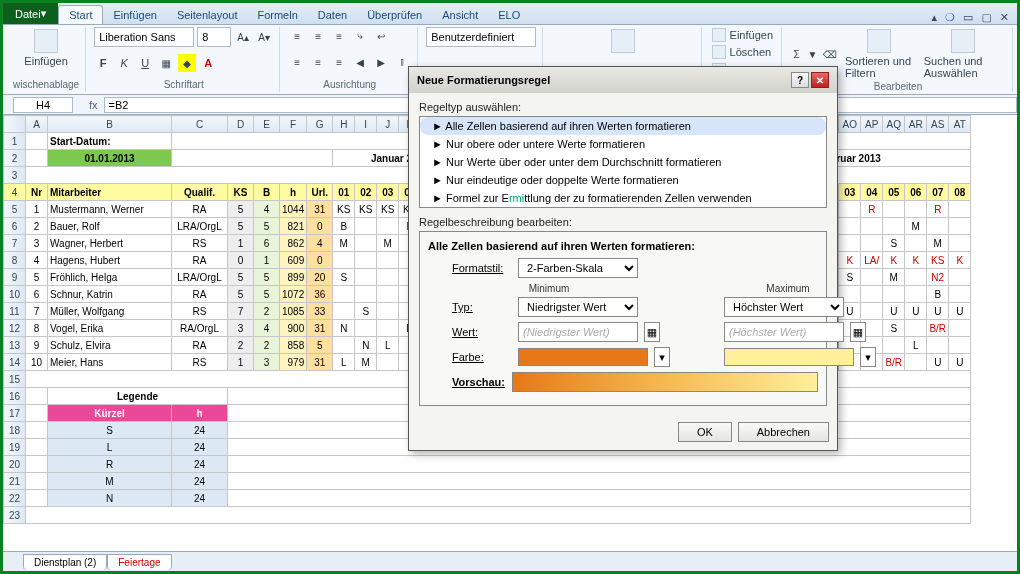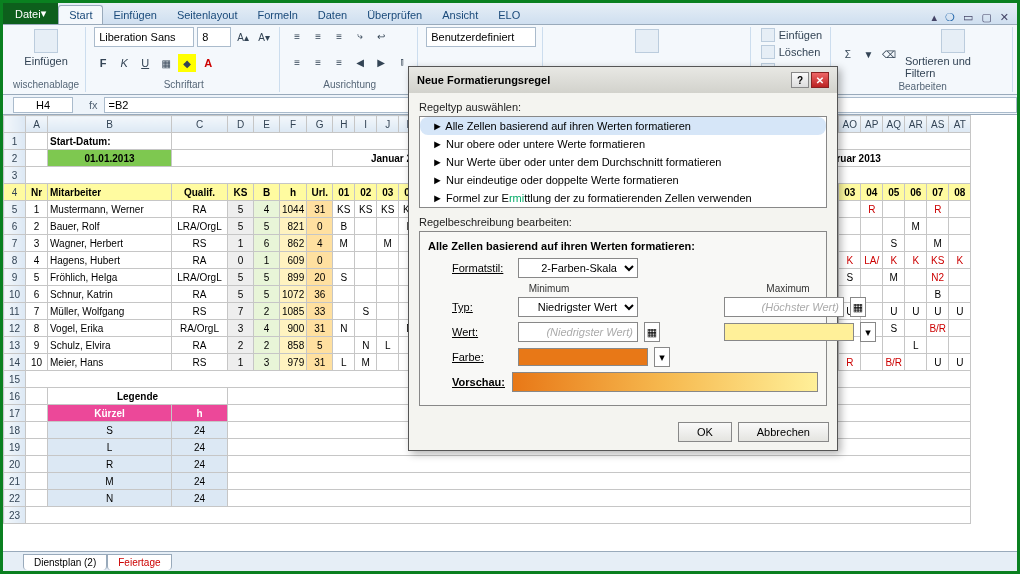--- a/index.html
+++ b/index.html
@@ -66,21 +66,21 @@
 .dlglabel { font-size: 11px; margin-bottom: 3px; color: #222; }
 .rulelist { border: 1px solid #888; background: #fff; margin-bottom: 8px; }
 .ruleitem { padding: 3px 12px; font-size: 11px; cursor: pointer; border-radius: 8px; }
 .ruleitem:first-child { background: #d6e6f8; }
 .cursor-here { color: #0a6; }
 .descbox { border: 1px solid #888; background: #f8f8f6; padding: 8px; }
 .descbox .hdr { font-weight: bold; margin-bottom: 6px; }
 .frow { display: flex; align-items: center; gap: 6px; margin-bottom: 5px; margin-left: 24px; }
 .frow label { width: 60px; text-decoration: underline; }
 .fsel { border: 1px solid #888; background: #fff; padding: 2px 4px; height: 20px; }
-.fsel.med { width: 120px; text-align: right; }
+.fsel.med { width: 120px; }
 .fsel.sm { width: 16px; padding: 0; }
 .colorswatch { width: 130px; height: 18px; border: 1px solid #888; }
 .preview { width: 340px; height: 20px; border: 1px solid #888; background: linear-gradient(90deg,#e87817,#f6b94f,#fff099); }
 .dlgbtns { display: flex; justify-content: flex-end; gap: 6px; padding: 8px; }
 .dlgbtns button { padding: 3px 18px; border: 1px solid #888; background: linear-gradient(#fafafa,#e4e4e0); font-size: 11px; }
 .twocol { display: flex; gap: 30px; }
 .twocol > div { flex: 1; }
 .subhdr { font-size: 10px; color: #333; margin-bottom: 3px; text-align: center; }
 .disabled-text { color: #aaa; font-style: italic; }
 </style>
@@ -192,20 +192,24 @@
       <div class="ribgroup-label">Zellen</div>
     </div>
     <div class="ribgroup">
       <div class="ribrow">
         <span class="ribbtn">Σ</span>
         <span class="ribbtn">▼</span>
         <span class="ribbtn">⌫</span>
         <div class="bigbtn">
             <div class="ic"></div>
             <span>Sortieren und Filtern</span>
+          </div>
+        <div class="bigbtn">
+            <div class="ic"></div>
+            <span>Suchen und Auswählen</span>
           </div>
       </div>
       <div class="ribgroup-label">Bearbeiten</div>
     </div>
   </div>
 
   <div class="fbar">
     <div class="namebox">H4</div>
     <span class="fx">fx</span>
     <div class="finput">=B2</div>
@@ -693,20 +697,23 @@
             </div>
           <div class="frow">
               <label>Farbe:</label>
               <div class="colorswatch" style="background:#e87817"></div>
               <button class="fsel sm">▾</button>
             </div>
         </div>
         <div>
           <div class="subhdr">Maximum</div>
           <div class="frow">
+              <select class="fsel med"><option>Höchster Wert</option></select>
+            </div>
+          <div class="frow">
               <input class="fsel med disabled-text" value="(Höchster Wert)" style="">
               <button class="fsel sm">▦</button>
             </div>
           <div class="frow">
               <div class="colorswatch" style="background:#fff099"></div>
               <button class="fsel sm">▾</button>
             </div>
         </div>
       </div>
       <div class="frow">

